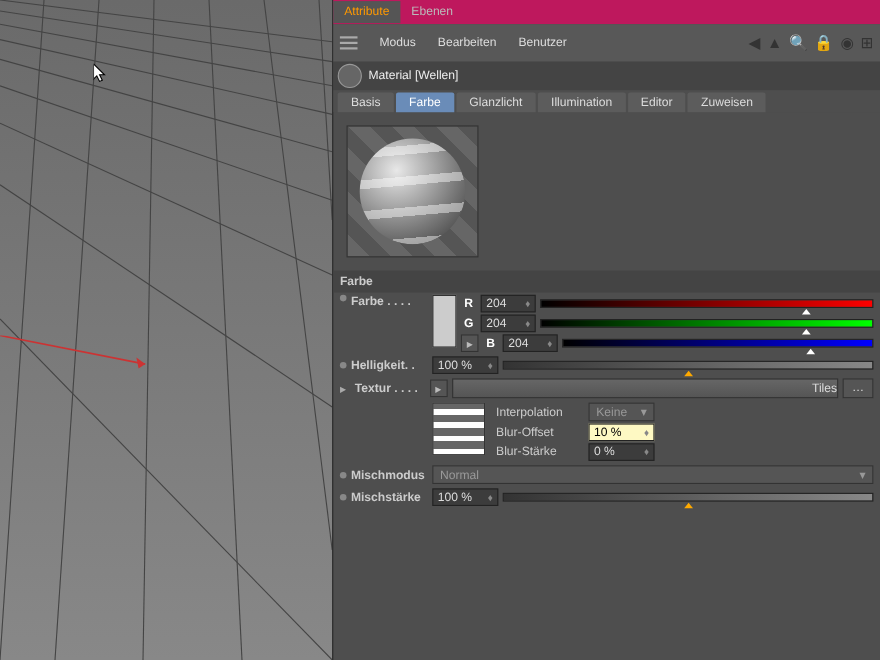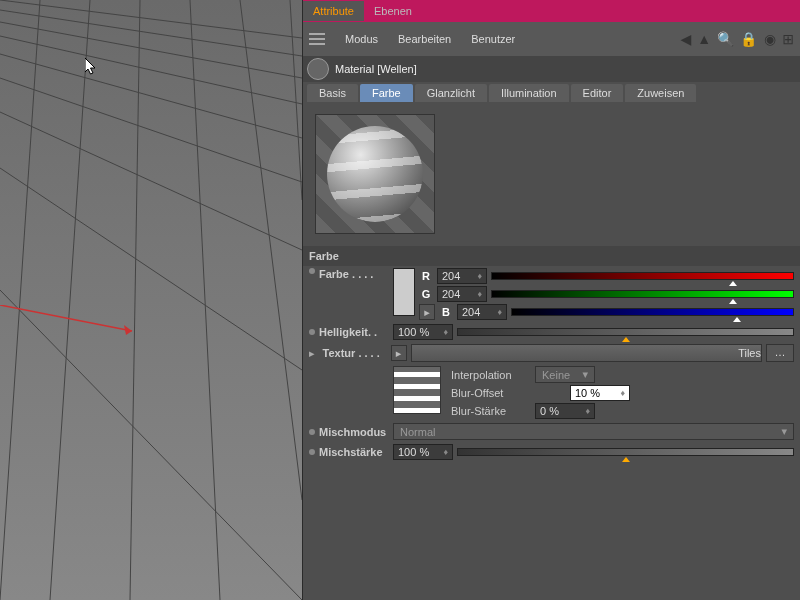--- a/index.html
+++ b/index.html
@@ -40,21 +40,21 @@
   .slider-r { background: linear-gradient(90deg, #000, #f00); }
   .slider-g { background: linear-gradient(90deg, #000, #0f0); }
   .slider-b { background: linear-gradient(90deg, #000, #00f); }
   .slider-gray { background: linear-gradient(90deg, #333, #888); }
   .marker { position:absolute; top:8px; width:0; height:0; border-left:4px solid transparent; border-right:4px solid transparent; border-bottom:5px solid #fff; transform:translateX(-50%);}
   .tex-btn { flex:1; height:18px; background: linear-gradient(180deg,#666,#555); border:1px solid #333; color:#ddd; text-align:right; line-height:16px; cursor:pointer; }
   .ellipsis-btn { width: 28px; height:18px; background:#555; border:1px solid #333; color:#ddd; text-align:center; line-height:14px; cursor:pointer; }
   .tex-thumb { width: 48px; height: 48px; background: #888; background-image: repeating-linear-gradient(0deg, #fff 0 5px, #666 5px 12px); border:1px solid #333; }
   .dropdown { background:#555; border:1px solid #333; color:#999; padding:1px 6px; display:flex; justify-content:space-between; align-items:center; min-width:60px; cursor:pointer; }
   .dropdown.wide { flex:1; }
-  .numfield.hl { background:#ffffff; color:#000;margin-left:35px; }
+  .numfield.hl { background:#fef9c3; color:#000; }
   .chev { color:#aaa; margin-right:4px; }
 </style>
 </head>
 <body>
 
 <div class="viewport">
   <svg width="302" height="600" style="position:absolute;left:0;top:0">
     <g stroke="#444" stroke-width="1">
       <line x1="0" y1="0" x2="302" y2="38"></line>
         <line x1="0" y1="10" x2="302" y2="56"></line>

